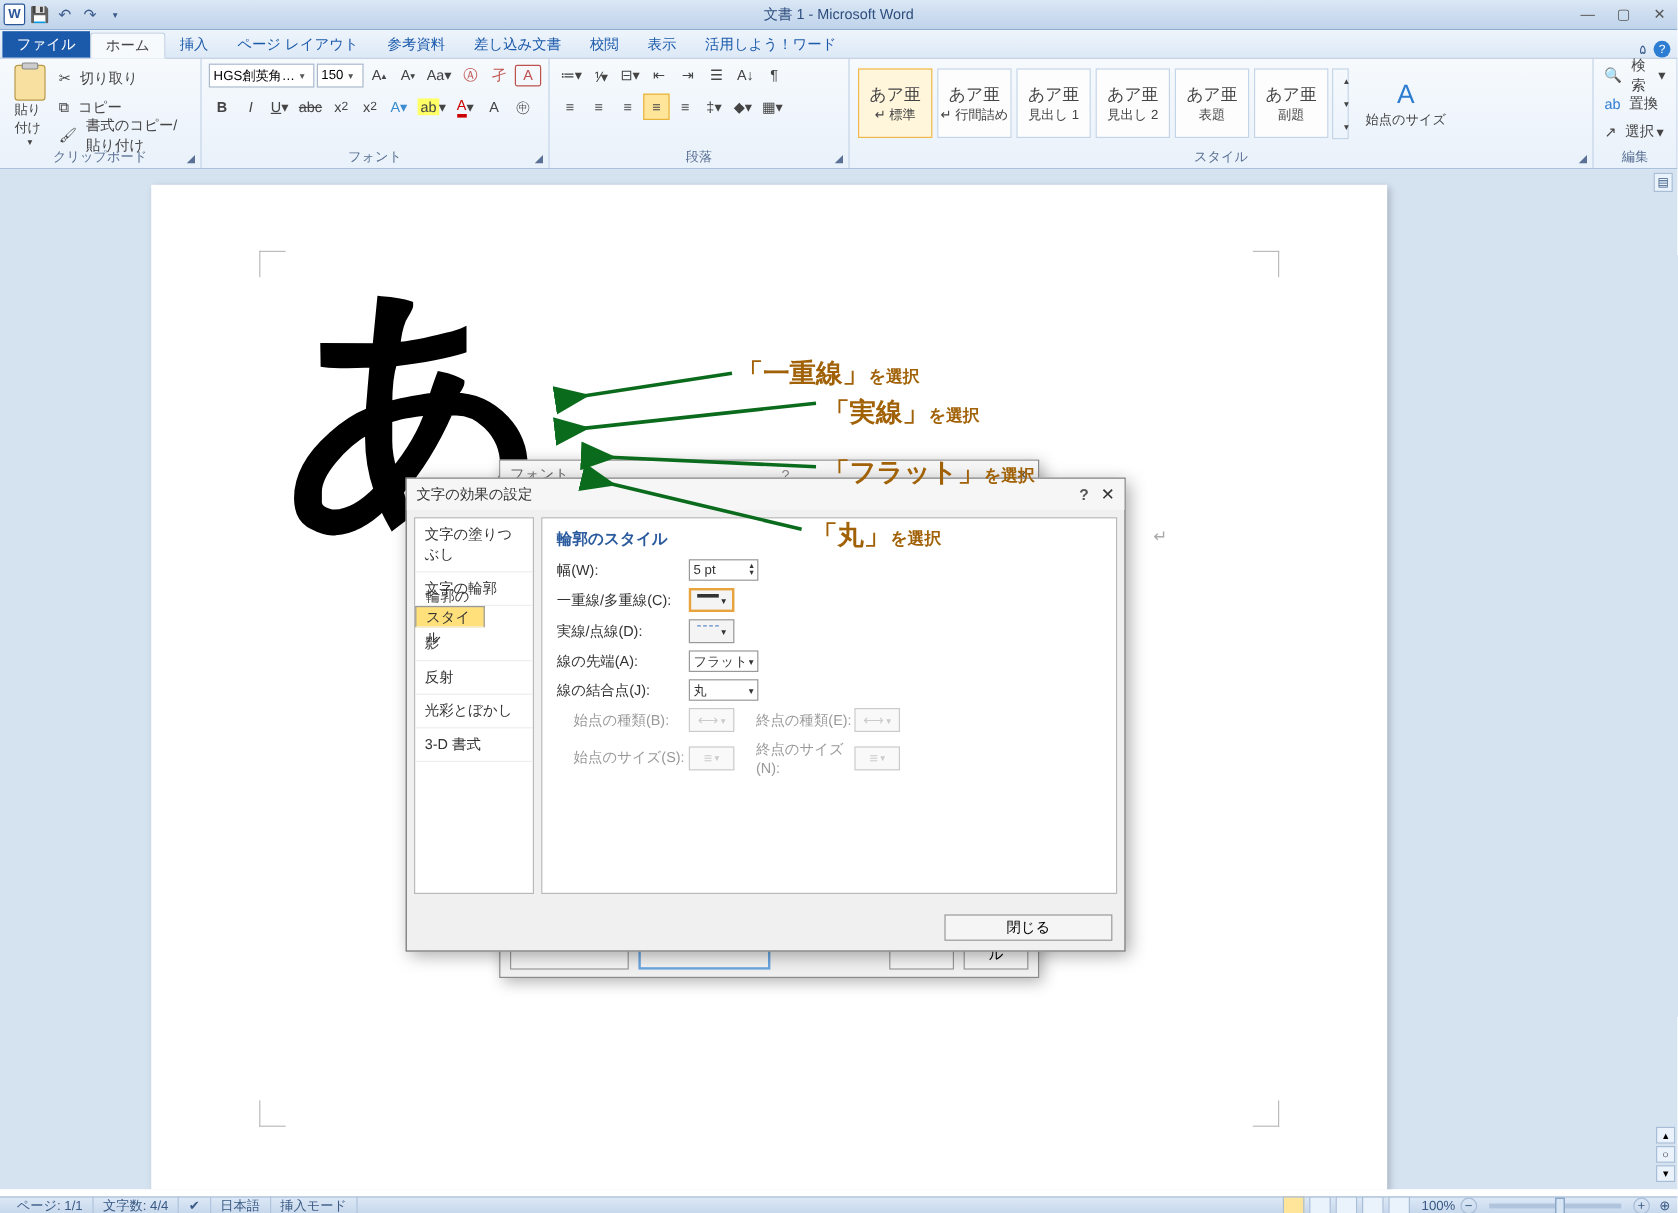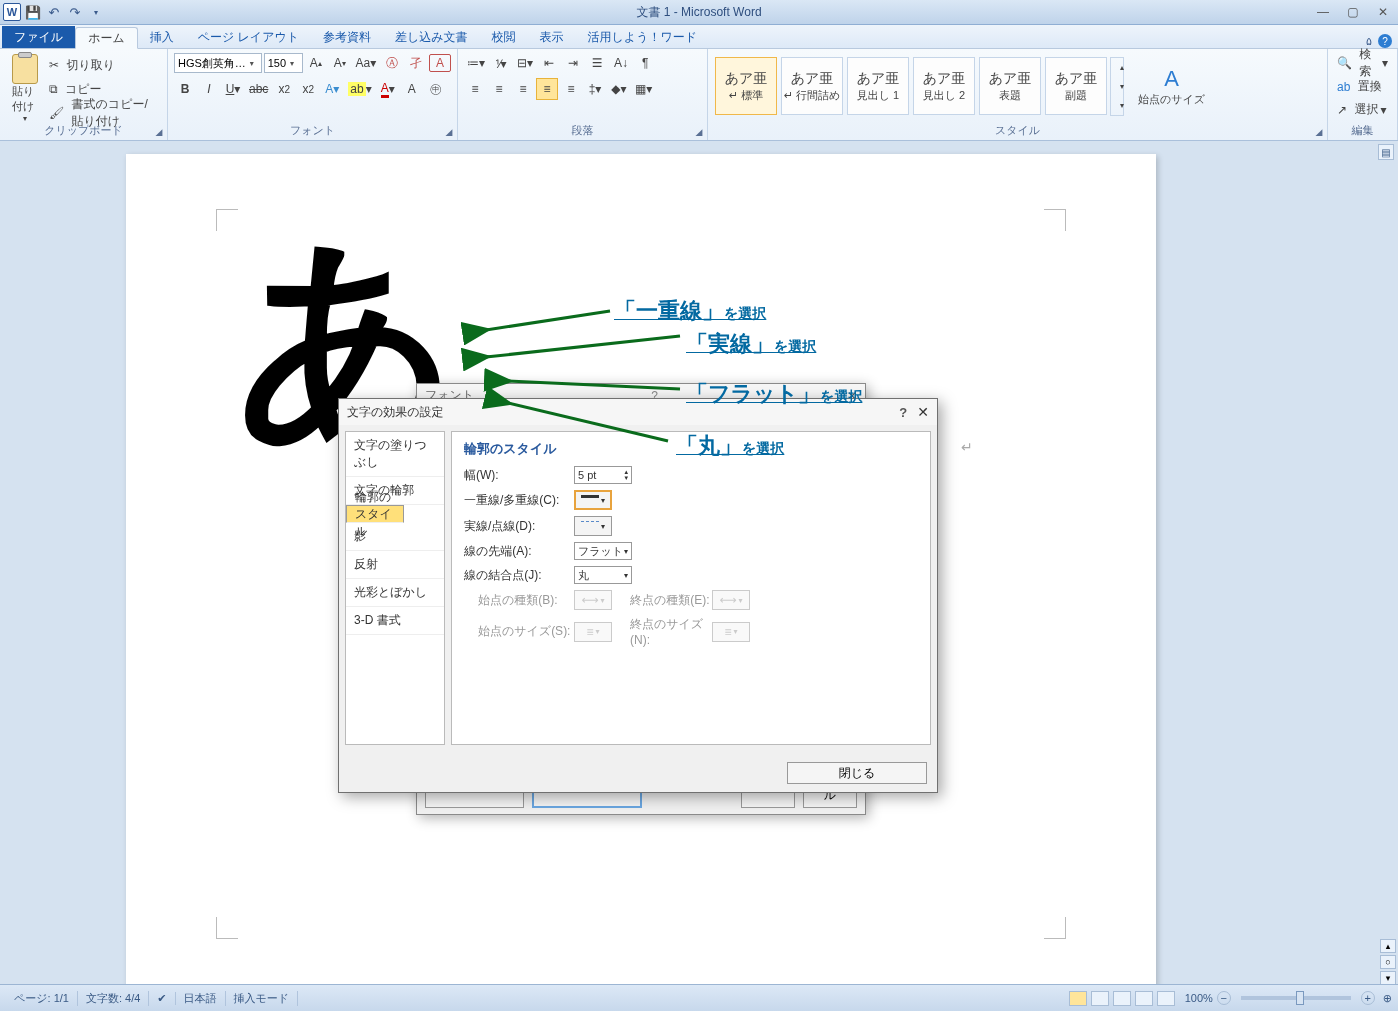--- a/index.html
+++ b/index.html
@@ -66,26 +66,26 @@
 .fld label { width:110px; }
 .spin { width:58px;height:18px;border:1px solid #999;background:#fff;font-size:11px;padding:0 3px;display:flex;align-items:center;justify-content:space-between; }
 .sel { width:58px;height:18px;border:1px solid #999;background:#fff;font-size:11px;padding:0 3px;display:flex;align-items:center;justify-content:space-between; }
 .ddbtn { width:38px;height:20px;border:1px solid #999;background:#f4f4f4;display:flex;align-items:center;justify-content:center;gap:2px; }
 .ddbtn.hl { border:2px solid #e8a33d; }
 .ddbtn .sw { width:18px;height:10px;border-top:2px solid #333; }
 .ddbtn .sw3 { width:18px;height:10px;border-top:1px dashed #5a8ac9; }
 .fxdlg .close { position:absolute;bottom:8px;right:10px;width:140px;height:22px;border:1px solid #999;background:#f5f5f5;display:flex;align-items:center;justify-content:center;font-size:12px; }
 
 
-.anno { position:absolute;color:#0369a1;font-weight:bold;white-space:nowrap;text-decoration:underline; }
+.anno { position:absolute;color:#a16207;font-weight:bold;white-space:nowrap; }
 .anno .big { font-size:22px; } .anno .sm { font-size:14px; }
 .arrow-svg { position:absolute;pointer-events:none; }
 
 
-.status { position:absolute;left:0;right:0;bottom:0;height:27px;background:linear-gradient(#dce8f6,#c7d8ec);border-top:1px solid #9cb5d3;display:flex;align-items:center;font-size:11px;color:#3a5a85;padding:0 6px;margin-top:32px; }
+.status { position:absolute;left:0;right:0;bottom:0;height:14px;background:linear-gradient(#dce8f6,#c7d8ec);border-top:1px solid #9cb5d3;display:flex;align-items:center;font-size:11px;color:#3a5a85;padding:0 6px;margin-top:32px; }
 .status .seg { padding:0 8px;border-right:1px solid #b0c4dd; }
 .status .right { margin-left:auto;display:flex;align-items:center;gap:4px; }
 .vbtn { width:18px;height:15px;border:1px solid #a8bdd6;background:#eaf2fb; }
 .slider { width:110px;height:4px;background:#b0c4dd;position:relative;margin:0 6px; }
 .slider .thumb { width:8px;height:14px;background:#d7e4f3;border:1px solid #7a99bf;position:absolute;top:-5px;left:50%; }
 
 
 .rdock { position:absolute;right:2px;top:144px;width:18px;display:flex;flex-direction:column;gap:3px; }
 .rdock div { width:16px;height:16px;border:1px solid #a8bdd6;background:#eaf2fb;font-size:10px;display:flex;align-items:center;justify-content:center;color:#3a5a85; }
 </style>

